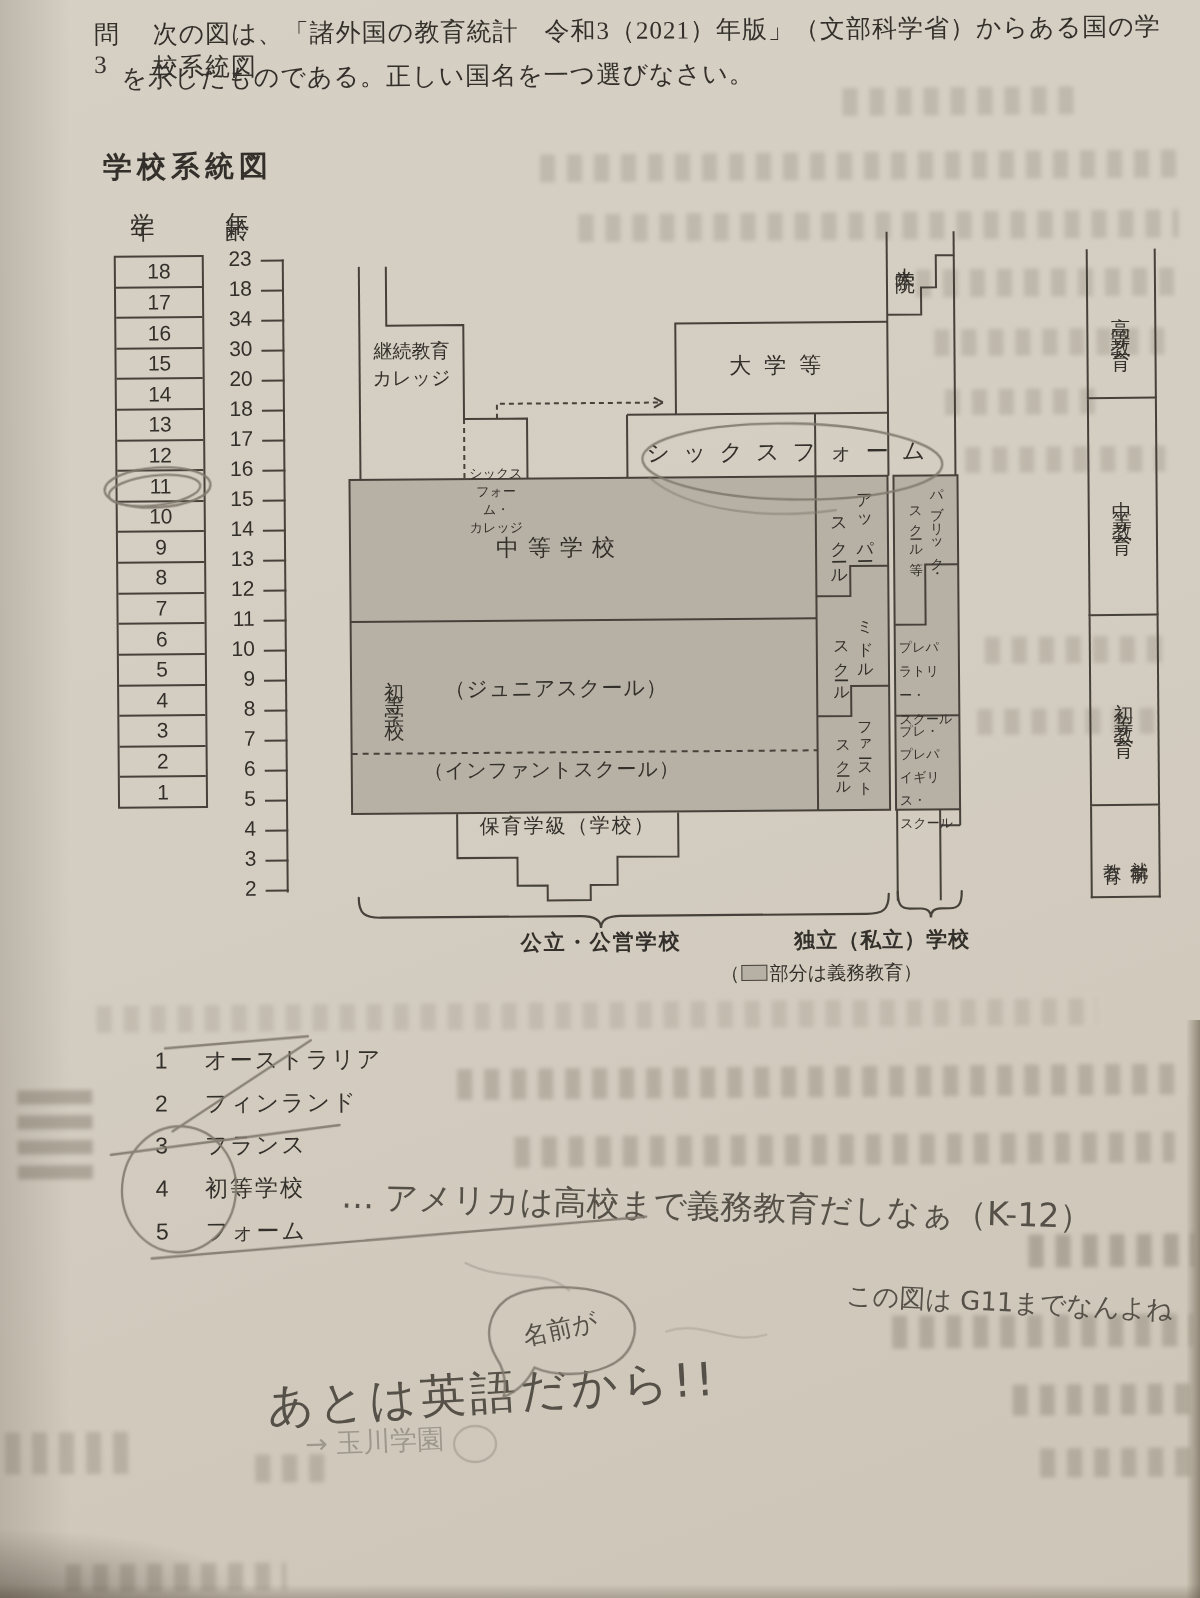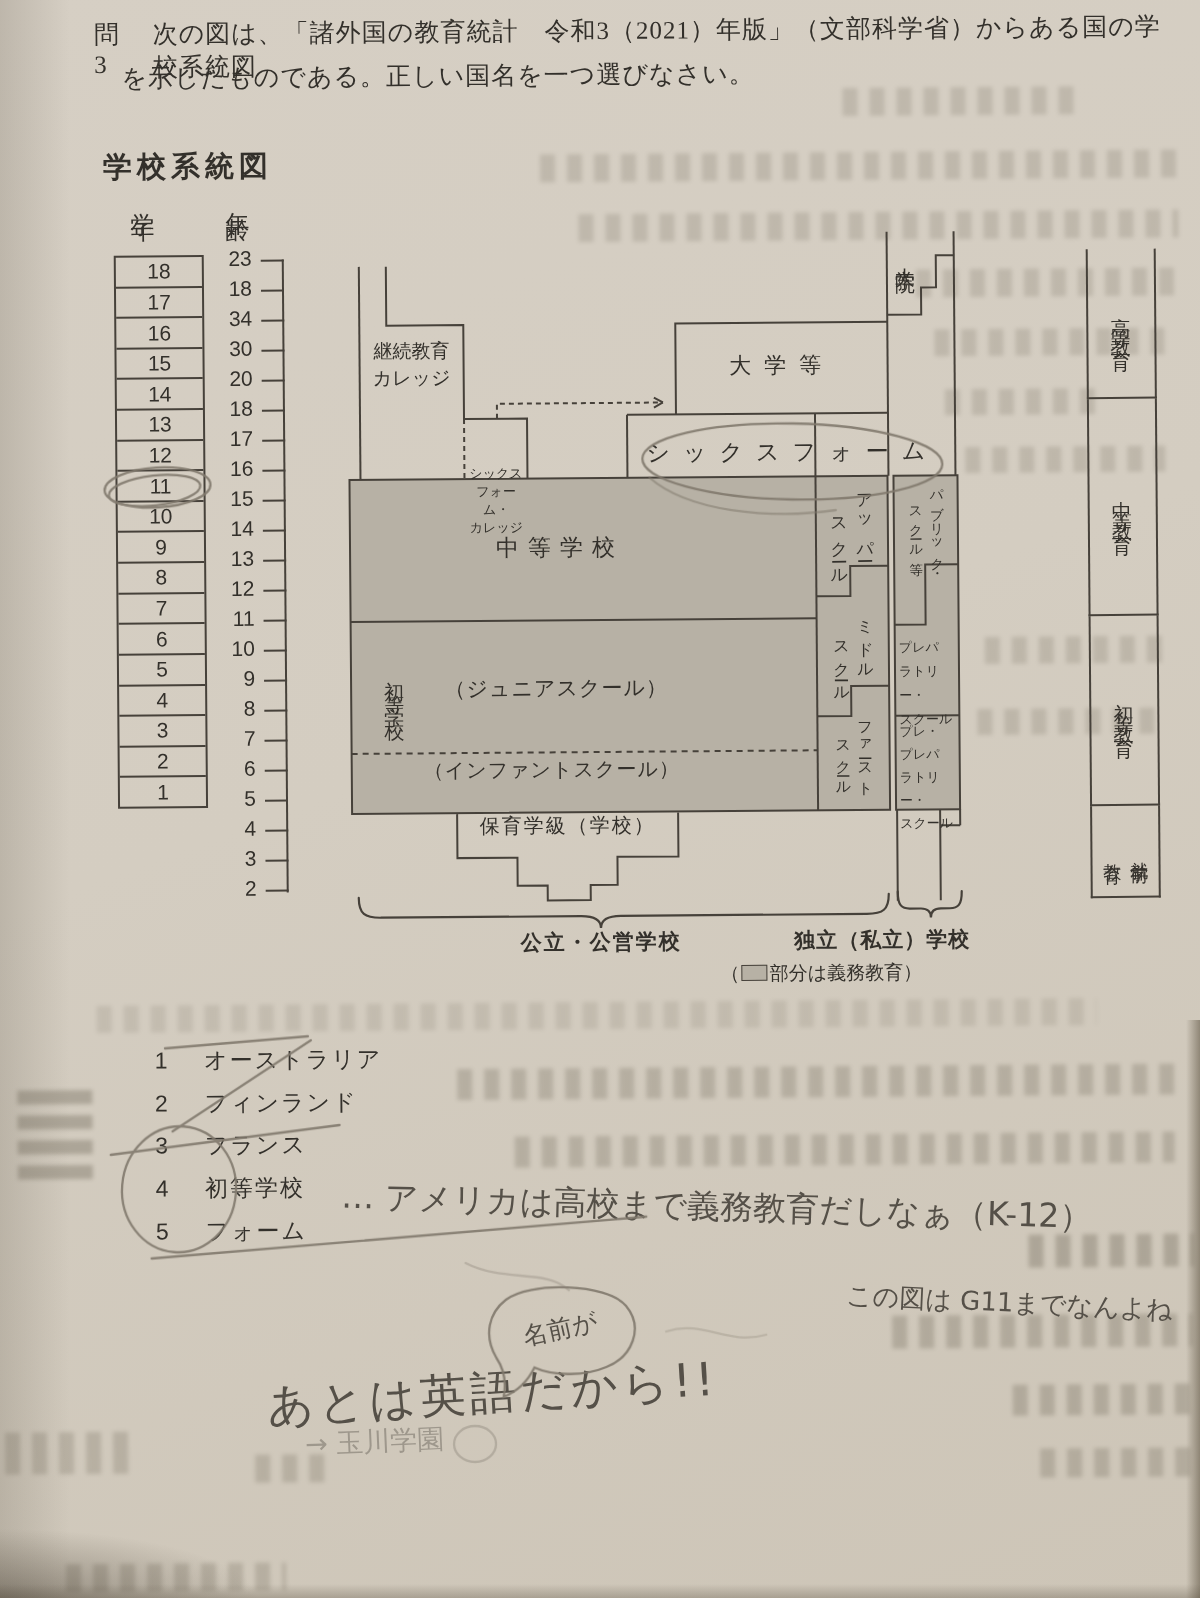--- a/index.html
+++ b/index.html
@@ -293,21 +293,21 @@
   </div>
   <div class="vlabel2" style="left:897px;top:482px;width:62px;height:135px;font-size:13.5px;">
     <span class="vcol" style="letter-spacing:2px;">パブリック・</span>
     <span class="vcol stag" style="letter-spacing:2px;margin-top:18px;">スクール等</span>
   </div>
   <div class="dlabel prelines" style="left:900px;top:638px;width:58px;font-size:13px;line-height:24px;">プレパ
 ラトリー・
 スクール</div>
   <div class="dlabel prelines" style="left:900px;top:722px;width:58px;font-size:13px;line-height:23px;">プレ・
 プレパ
-ラトリー・
+イギリス・
 スクール</div>
 
   <div class="abs center" style="left:400px;top:928px;width:400px;font-size:21px;font-weight:600;letter-spacing:2px;">公立・公営学校</div>
   <div class="abs" style="left:793px;top:928px;font-size:21px;font-weight:600;letter-spacing:1px;">独立（私立）学校</div>
   <div class="abs" style="left:660px;top:962px;width:320px;font-size:19px;font-weight:500;text-align:center;">
     <span>（</span><span class="swatch"></span><span>部分は義務教育）</span>
   </div>
 
   <div class="options-list">
         <div class="option-row">

